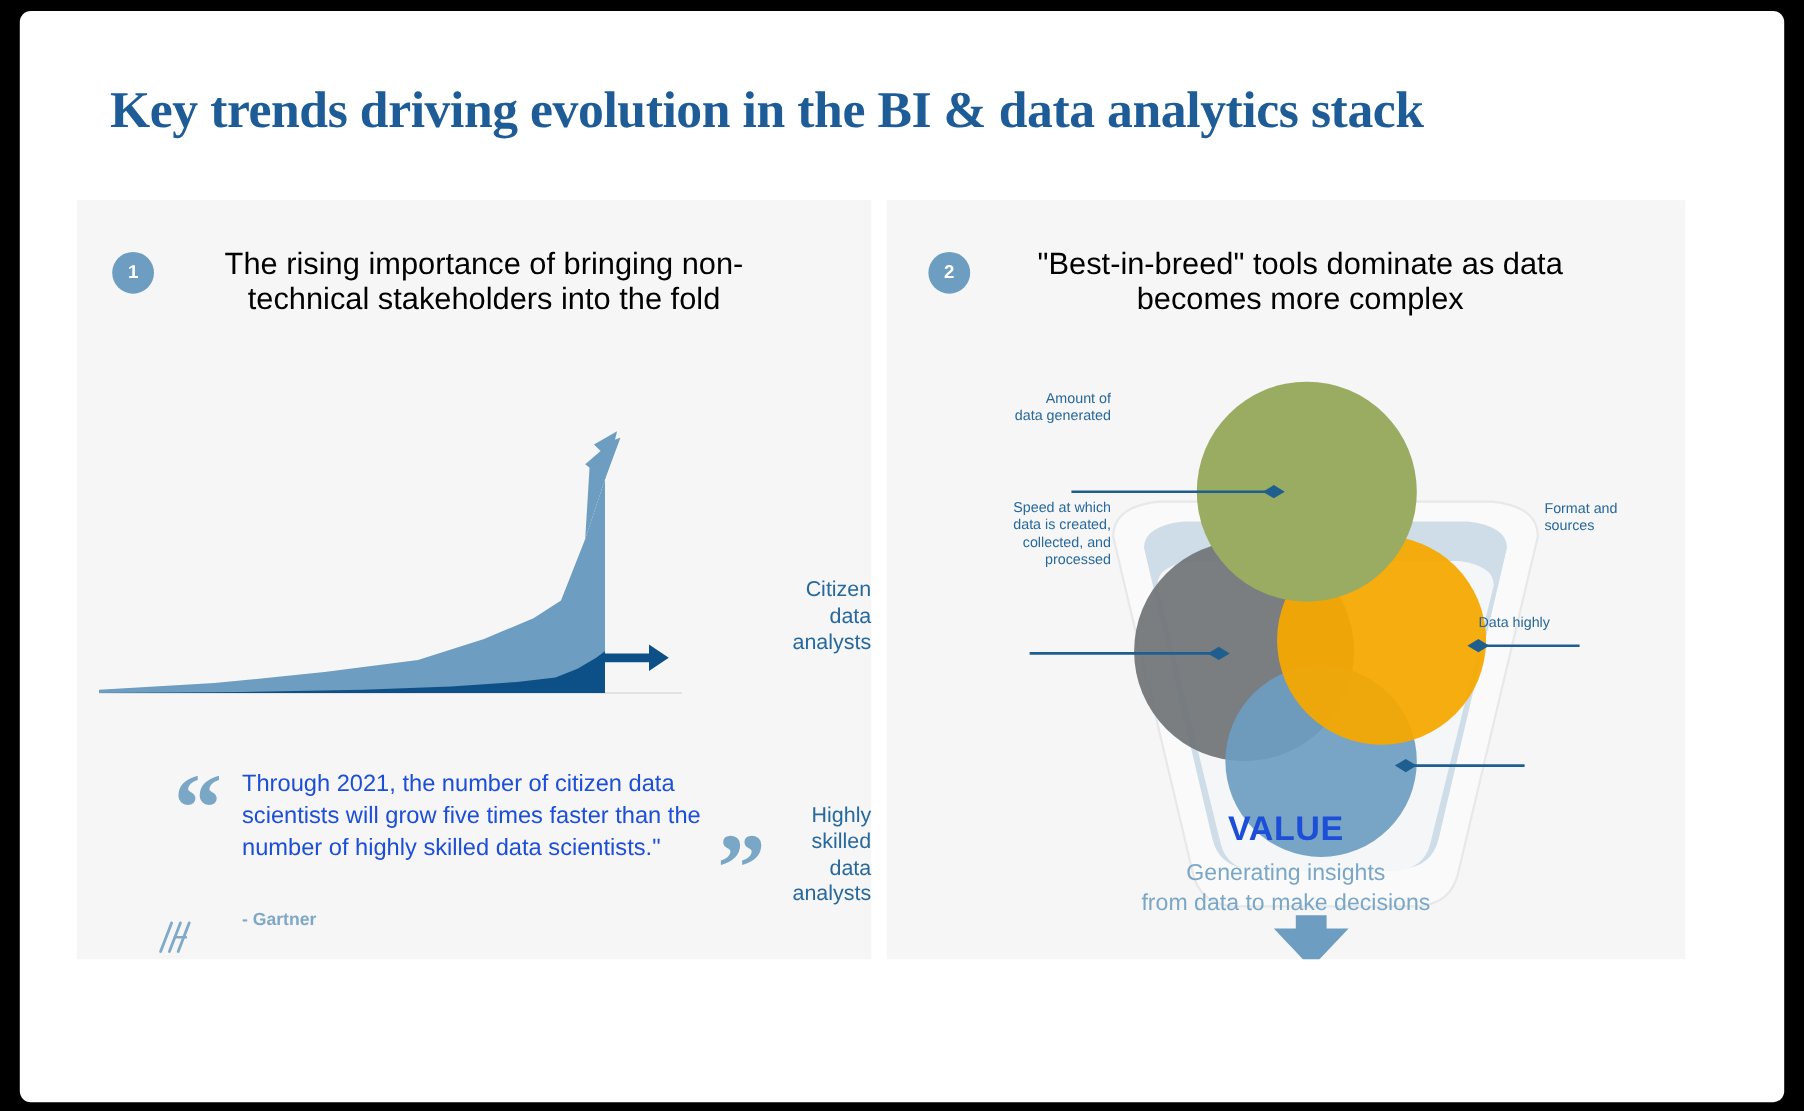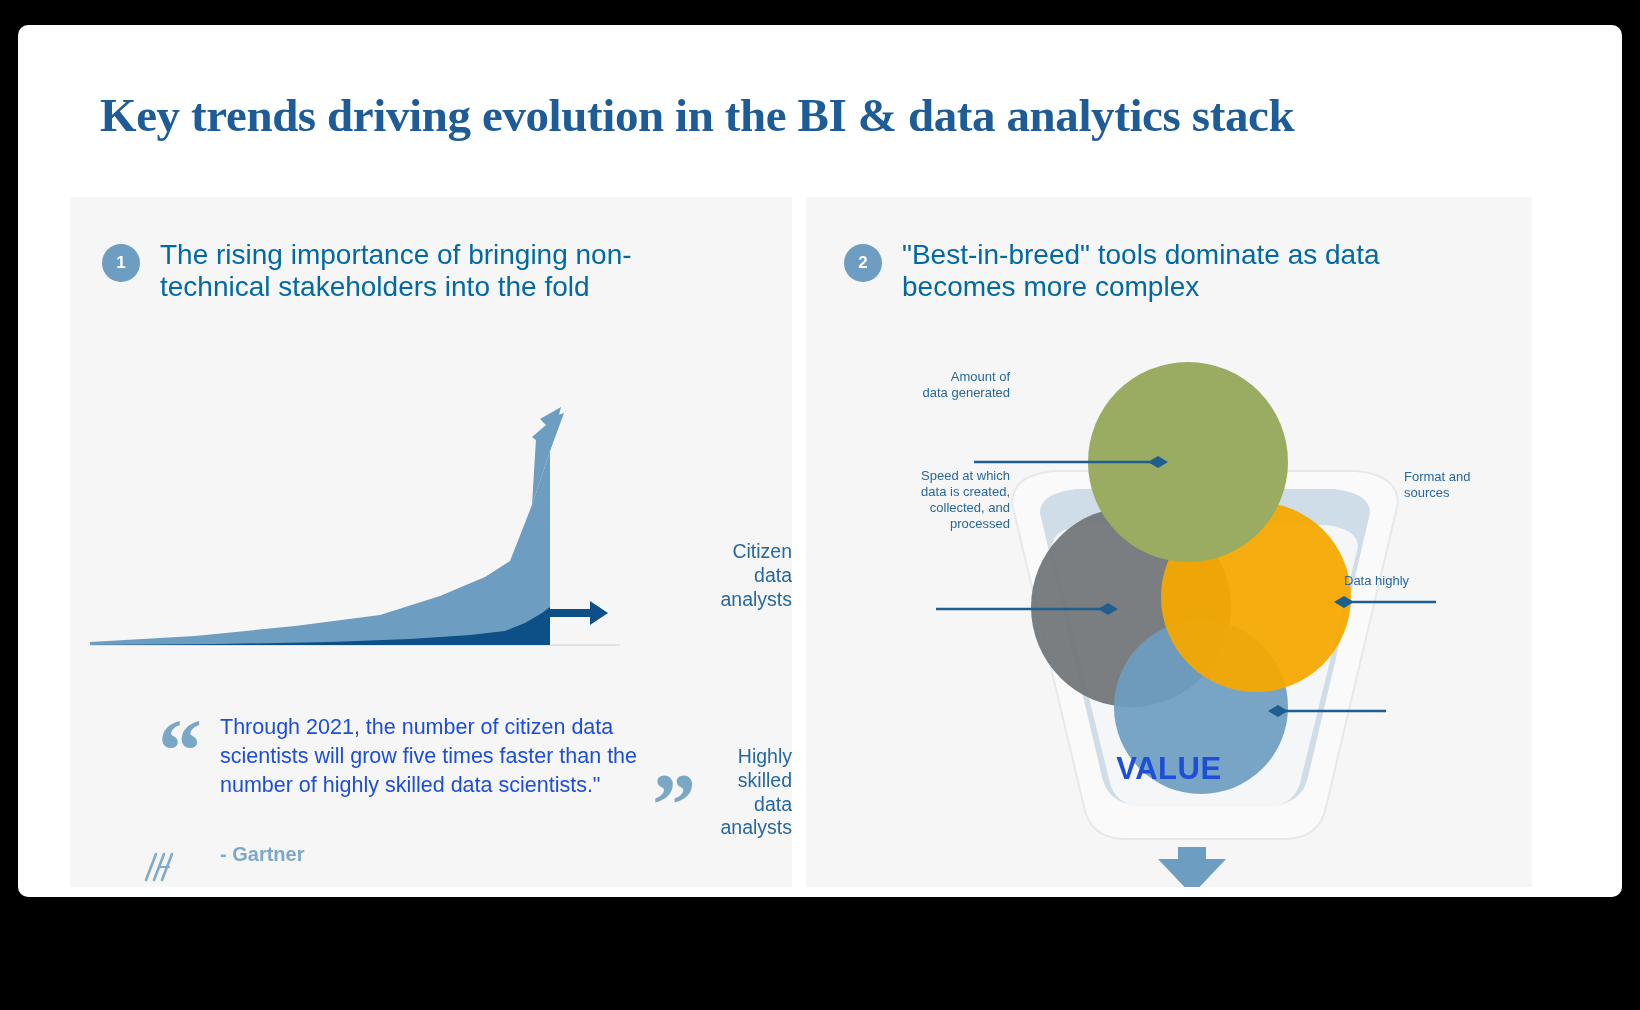--- a/index.html
+++ b/index.html
@@ -9,25 +9,24 @@
     height: 1010px;
     background: #000000;
     font-family: "Liberation Sans", sans-serif;
   }
 
   #slide {
     position: absolute;
     left: 18px;
     top: 10px;
     width: 1604px;
-    height: 872px;
+    height: 992px;
     background: #ffffff;
     border-radius: 10px;
     overflow: hidden;
-    margin-top: 15px;
   }
 
   
   #page-title {
     position: absolute;
     left: 82px;
     top: 66px;
     width: 1420px;
     font-family: "Liberation Serif", "DejaVu Serif", serif;
     font-weight: bold;
@@ -65,23 +64,24 @@
     background: #6d9dc0;
     color: #ffffff;
     font-size: 17px;
     font-weight: bold;
     display: flex; align-items: center; justify-content: center;
     margin-top: 5px;
   }
   .panel-heading {
     font-size: 28px;
     line-height: 1.14;
-    color: #0369a1;
+    color: #000000;
     font-weight: 500;
     max-width: 560px;
+    text-align: center;
   }
 
   
   #area-chart {
     position: absolute;
     left: 10px;
     top: 150px;
     width: 700px;
     height: 330px;
   }
@@ -119,21 +119,21 @@
     top: 10px;
     width: 448px;
     font-size: 21.5px;
     line-height: 1.34;
     color: #1d4ed8;
   }
   #quote-source {
     position: absolute;
     left: 62px;
     top: 140px;
-    font-size: 20px;
+    font-size: 16px;
     font-weight: bold;
     color: #7fa8c6;
   }
 
   
   #brand-logo {
     position: absolute;
     left: 72px;
     top: 655px;
     width: 34px;
@@ -260,14 +260,15 @@
     </svg>
 
   </div>
 
   <div class="lead-label" id="lbl-amount">Amount of<br>data generated</div>
   <div class="lead-label" id="lbl-format">Format and<br>sources</div>
   <div class="lead-label" id="lbl-speed">Speed at which<br>data is created,<br>collected, and<br>processed</div>
   <div class="lead-label" id="lbl-quality">Data highly</div>
 
   <div id="value-title">VALUE</div>
+  <div id="value-caption">Generating insights<br>from data to make decisions</div>
 
 </div>
 
 </body></html>

